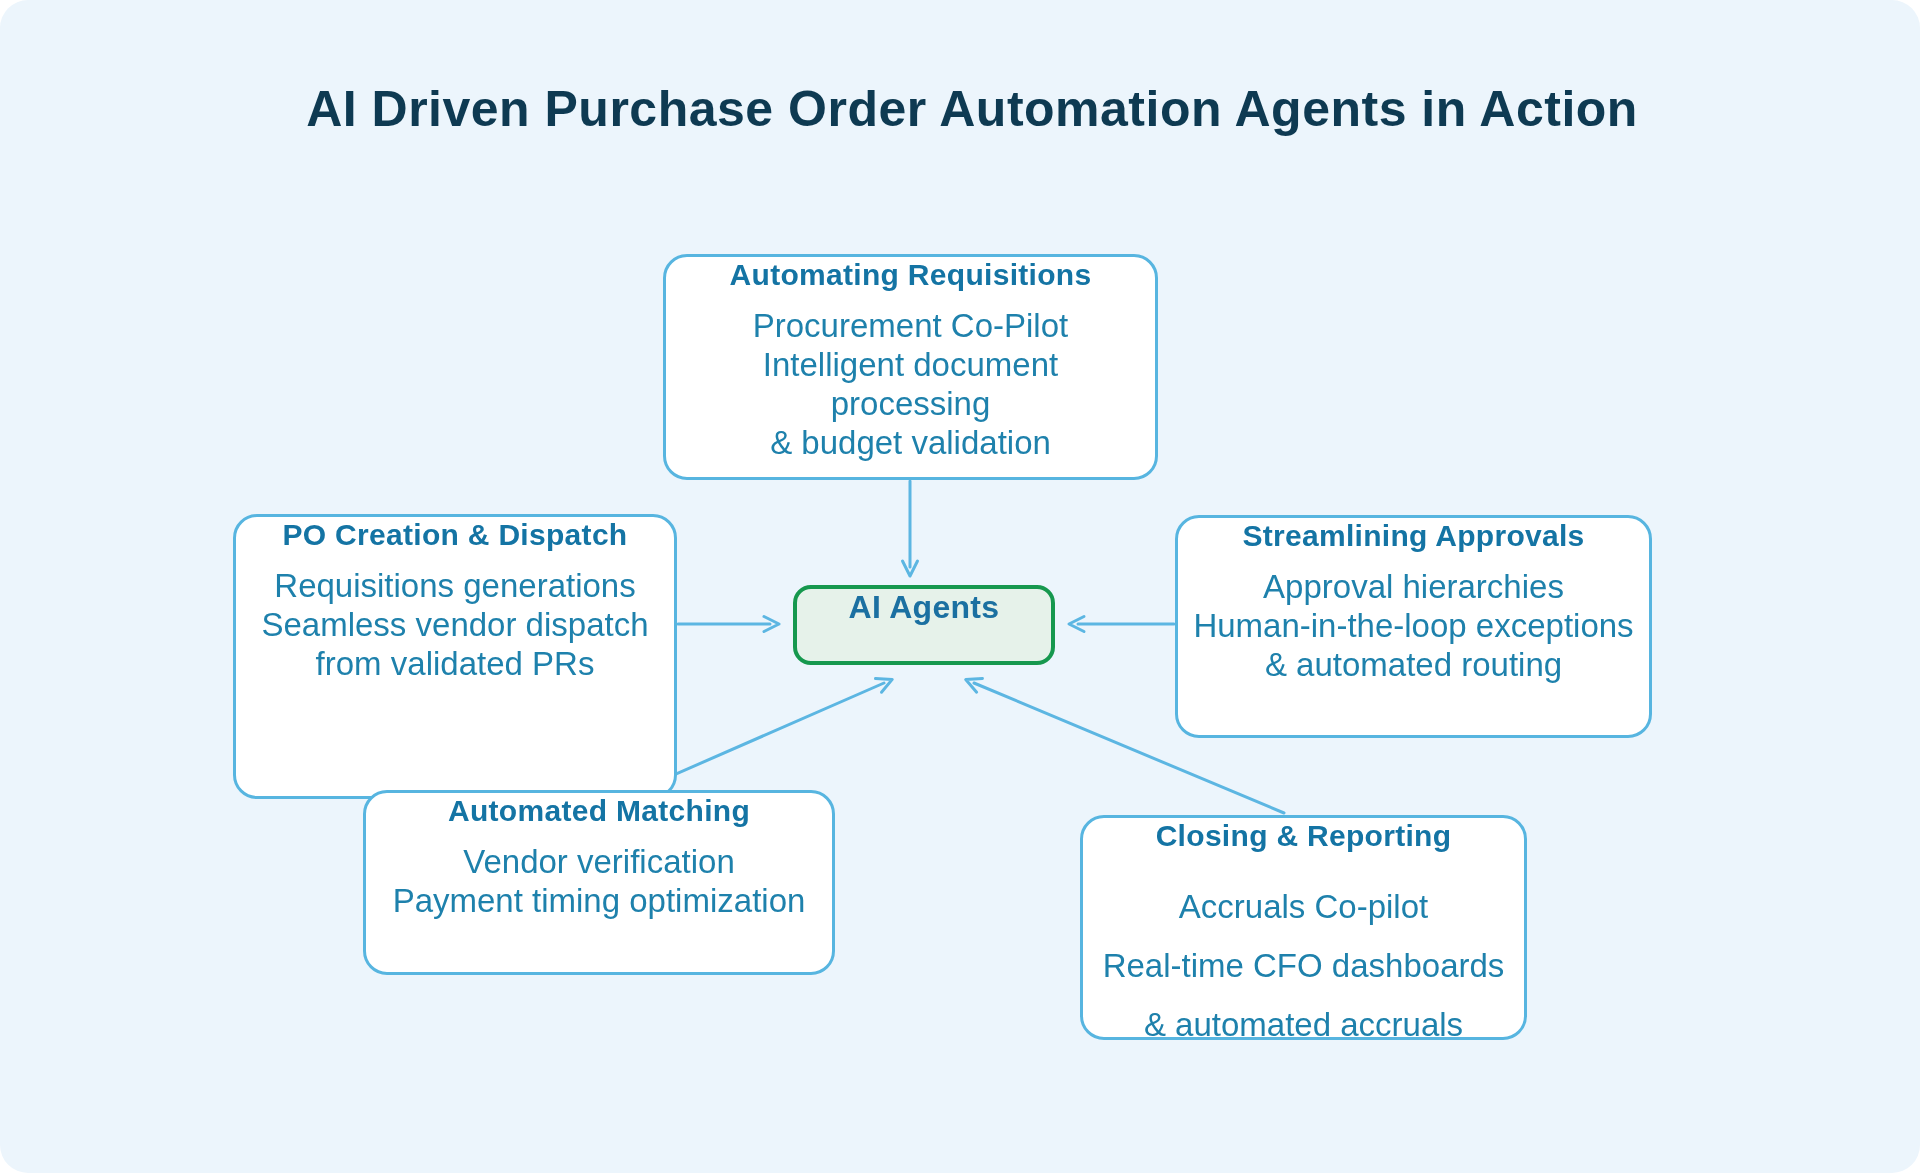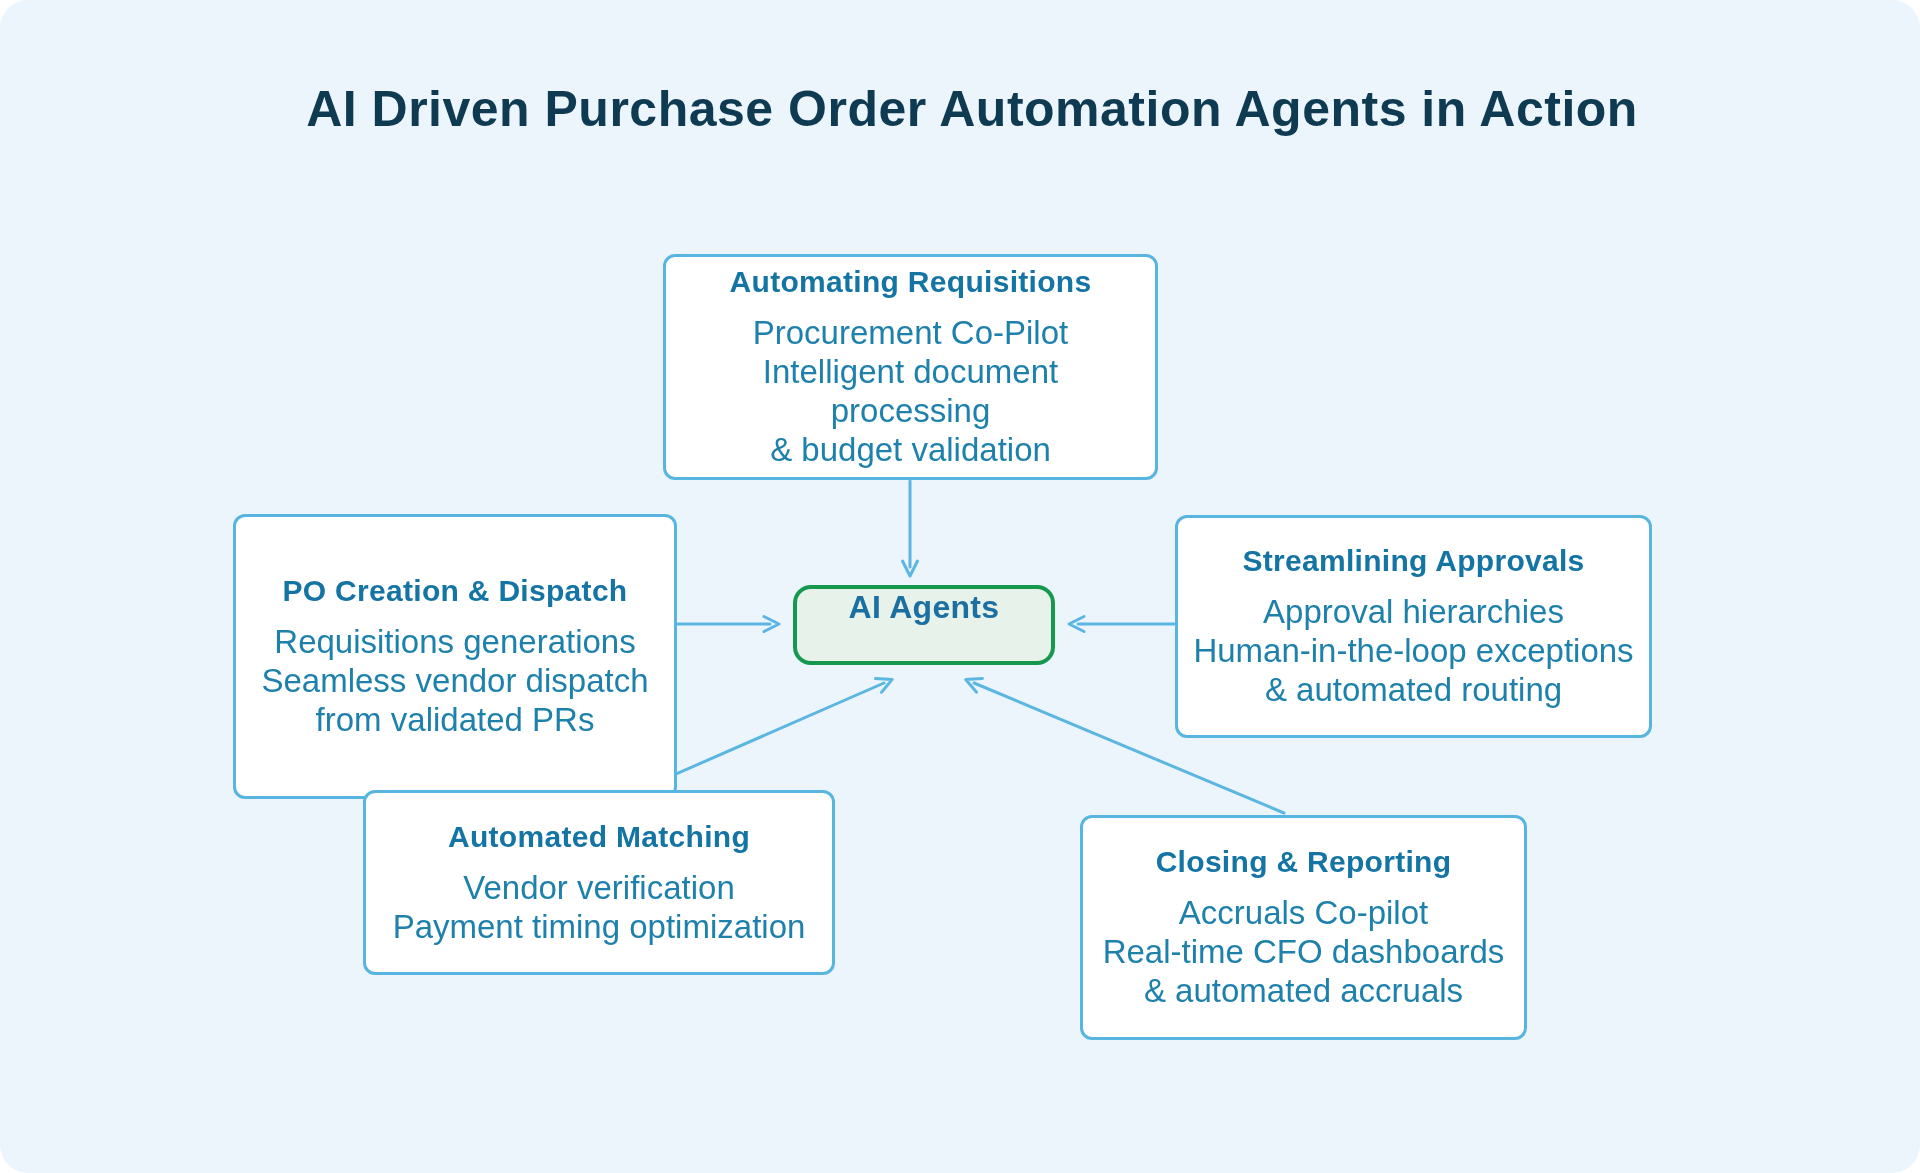--- a/index.html
+++ b/index.html
@@ -14,34 +14,34 @@
     position:relative;width:1920px;height:1173px;
     background:var(--panel-bg);border-radius:28px;overflow:hidden;
   }
   .title{
     position:absolute;left:0;top:80px;width:100%;text-align:center;
     font-size:50px;font-weight:700;color:var(--title-text);letter-spacing:.5px;padding-left:24px;
   }
   .arrows{position:absolute;left:0;top:0;width:1920px;height:1173px;pointer-events:none;}
   .node{
     position:absolute;background:var(--box-bg);
-    border:3px solid var(--box-border);border-radius:12px;
-    display:flex;flex-direction:column;justify-content:center;align-items:center;
+    border:3px solid var(--box-border);border-radius:24px;
+    display:flex;flex-direction:column;justify-content:flex-start;align-items:center;
     text-align:center;padding:1px 14px;
   }
   .node-heading{
     font-size:30px;font-weight:700;color:var(--heading-text);
     margin-bottom:14px;letter-spacing:.3px;
   }
   .node-line{font-size:33px;color:var(--body-text);line-height:39px;}
   .node-top{left:663px;top:254px;width:495px;height:226px;}
   .node-left{left:233px;top:514px;width:444px;height:285px;}
   .node-right{left:1175px;top:515px;width:477px;height:223px;}
   .node-bottom-left{left:363px;top:790px;width:472px;height:185px;}
-  .node-bottom-right{left:1080px;top:815px;width:447px;height:225px;}
+  .node-bottom-right{left:1080px;top:815px;width:447px;height:225px;gap:20px;}
   .center-node{
     position:absolute;left:793px;top:585px;width:262px;height:80px;
     background:var(--center-bg);border:4px solid var(--center-border);border-radius:18px;
     display:flex;justify-content:center;
   }
   .center-label{font-size:32px;font-weight:700;color:var(--center-text);letter-spacing:.3px;}
 </style>
 </head>
 <body>
 

